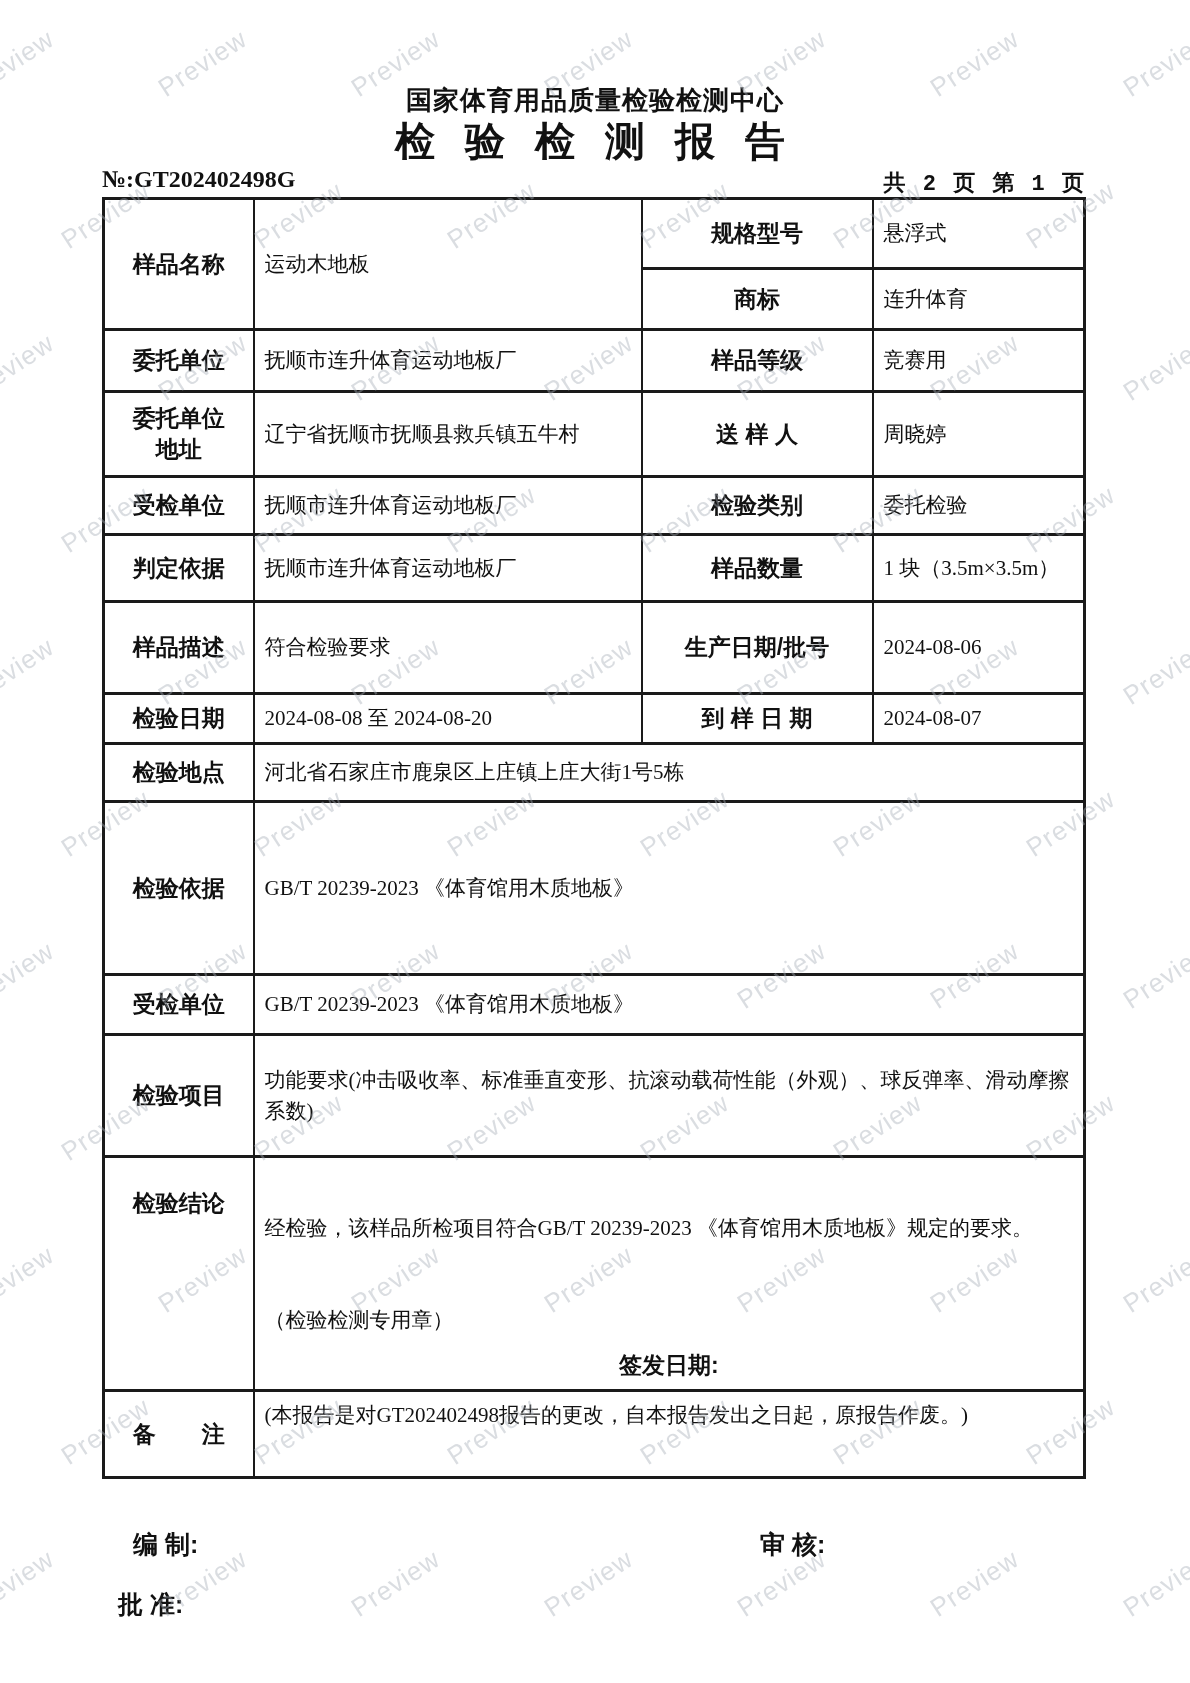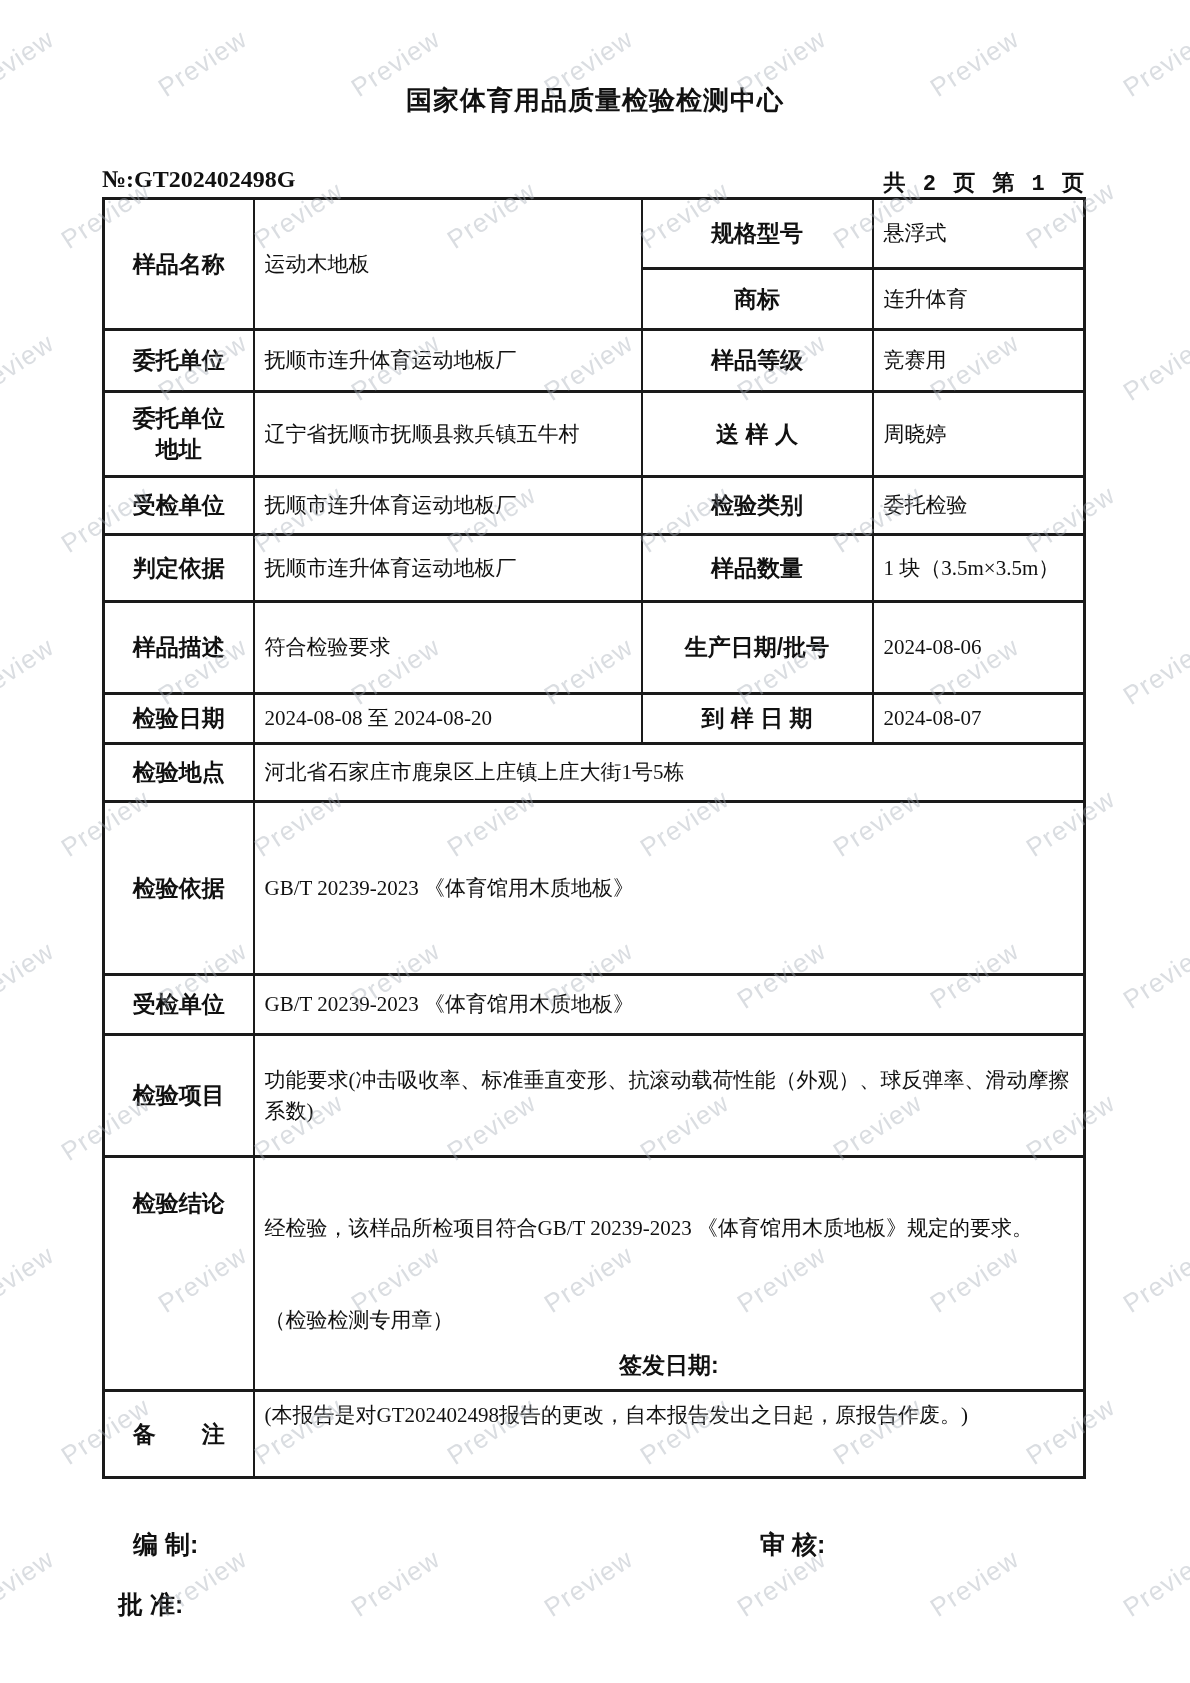--- a/index.html
+++ b/index.html
@@ -123,20 +123,21 @@
   .foot-prepare { left: 118px; top: 1528px; margin-left: 15px; }
   .foot-review  { left: 760px; top: 1528px; }
   .foot-approve { left: 118px; top: 1588px; }
 </style>
 </head>
 <body>
 
 <div class="page">
 
   <div class="org-line org2">国家体育用品质量检验检测中心</div>
+  <div class="report-title">检 验 检 测 报 告</div>
   <div class="report-no">№:GT202402498G</div>
   <div class="page-info">共 2 页 第 1 页</div>
 
   <table class="report">
     <colgroup>
       <col style="width:150px">
         <col style="width:388px">
         <col style="width:231px">
         <col style="width:212px">
     </colgroup>

